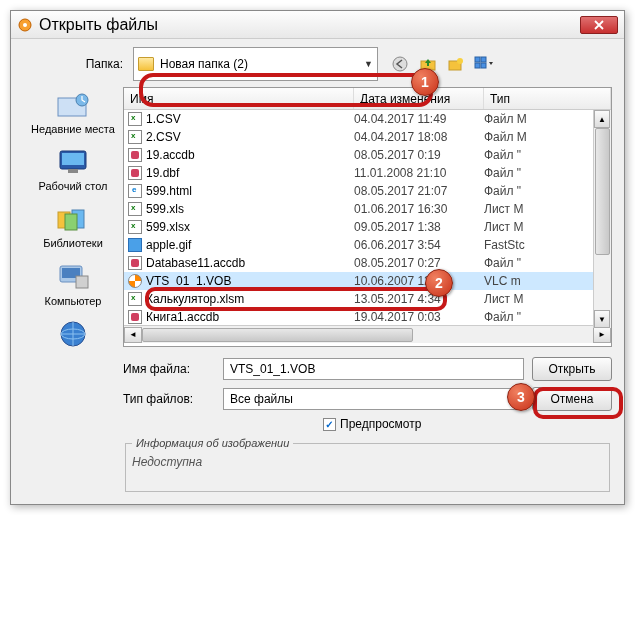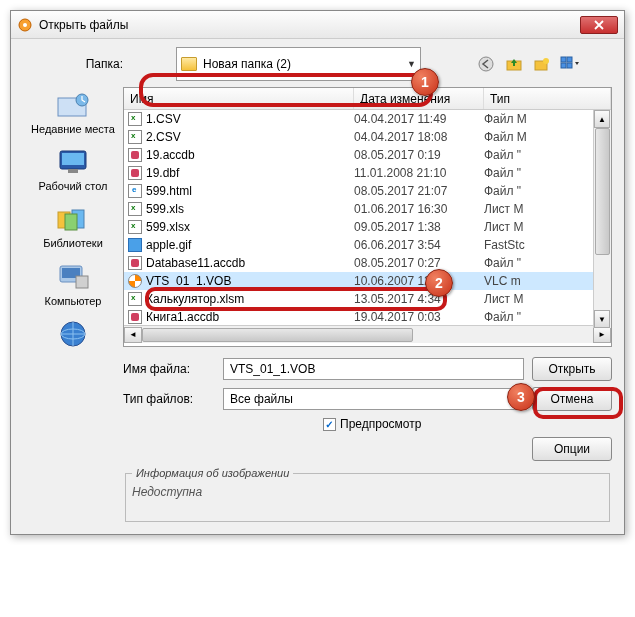--- a/index.html
+++ b/index.html
@@ -1,23 +1,23 @@
 <!DOCTYPE html>
 <html><head>
 <meta charset="utf-8">
 <style>
 * { box-sizing: border-box; font-family: 'Segoe UI', Tahoma, sans-serif; font-size: 12px; }
 body { margin: 0; padding: 10px; background: #fff; }
 .dialog { width: 615px; border: 1px solid #888; background: #f0f0f0; box-shadow: 2px 2px 8px rgba(0,0,0,0.3); position: relative; }
 .titlebar { height: 28px; background: linear-gradient(#fdfdfd, #e8e8e8); border-bottom: 1px solid #ccc; display: flex; align-items: center; padding: 0 6px; }
 .app-icon { width: 16px; height: 16px; margin-right: 6px; display: flex; align-items: center; justify-content: center; }
-.title-text { flex: 1; font-size: 12px; }
+.title-text { flex: 1; font-size: 16px; }
 .close-btn { width: 38px; height: 18px; background: linear-gradient(#e07070,#c83030); border: 1px solid #8a2020; border-radius: 2px; display: flex; align-items: center; justify-content: center; color: #fff; font-weight: bold; cursor: pointer; }
 .body { padding: 8px 12px 12px 12px; background: #f0f0f0; }
-.top-row { display: flex; align-items: center; margin-bottom: 6px; gap: 43px; }
+.top-row { display: flex; align-items: center; margin-bottom: 6px; }
 .folder-label { width: 110px; text-align: right; padding-right: 10px; }
 .folder-combo { flex: 1; height: 34px; background: #fff; border: 1px solid #999; display: flex; align-items: center; padding: 0 4px; position: relative; max-width: 245px; }
 .folder-combo .folder-ico { width: 16px; height: 14px; background: linear-gradient(#ffe9a2,#f5c23c); border: 1px solid #c69c2e; border-radius: 1px; margin-right: 6px; }
 .dd-arrow { margin-left: auto; font-size: 9px; color: #333; }
 .toolbar-icons { display: flex; gap: 8px; margin-left: 12px; align-items: center; }
 .toolbar-icons span { width: 20px; height: 20px; display: flex; align-items: center; justify-content: center; cursor: pointer; }
 .main-area { display: flex; }
 .places { width: 100px; padding-top: 2px; }
 .place { text-align: center; margin-bottom: 10px; cursor: pointer; }
 .place-icon { width: 36px; height: 32px; margin: 0 auto 2px; display: flex; align-items: center; justify-content: center; }
@@ -314,23 +314,20 @@
             <div class="combo-input">
               <span>Все файлы</span>
               <span class="dd-arrow">▼</span>
             </div>
             <div class="side-btn">Отмена</div>
           </div>
           <div class="preview-row">
             <span class="checkbox">✓</span>
             <span>Предпросмотр</span>
           </div>
-          <div class="options-row">
-            <div class="side-btn">Опции</div>
-          </div>
           <fieldset class="info-box">
             <legend>Информация об изображении</legend>
             <div>Недоступна</div>
           </fieldset>
         </div>
       </div>
     </div>
   </div>
 
   <div class="callout callout-1"></div>

